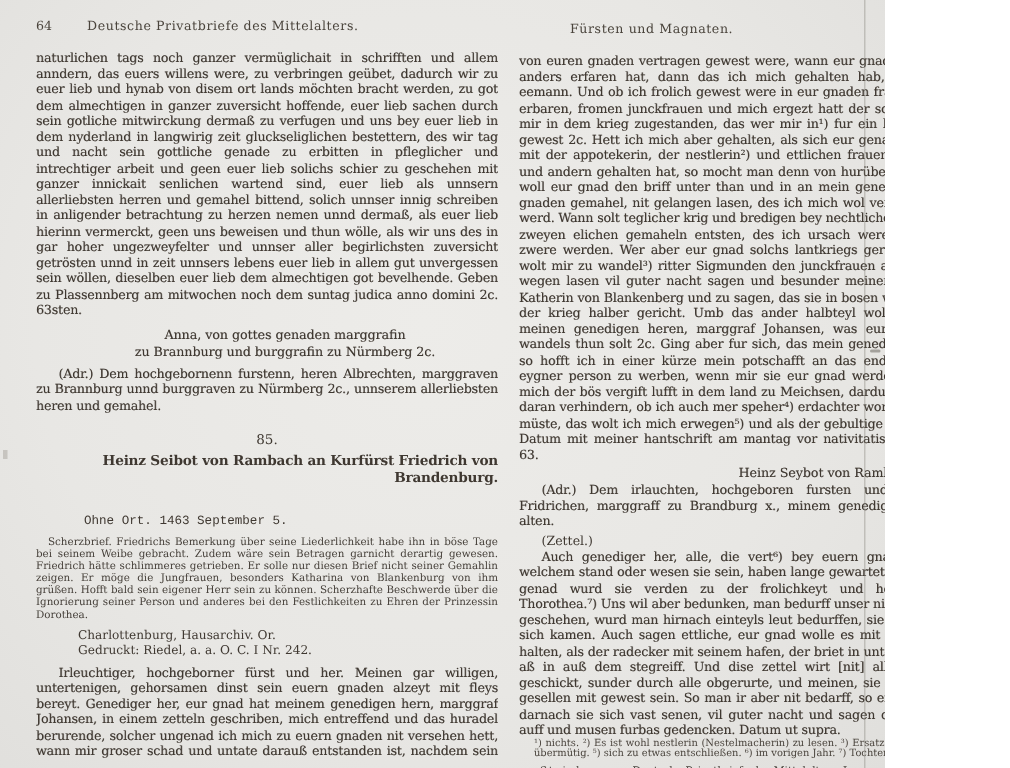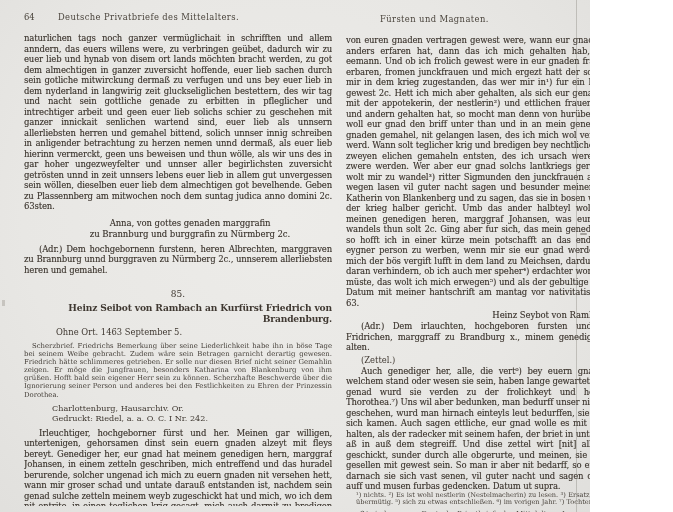--- a/index.html
+++ b/index.html
@@ -24,21 +24,21 @@
     font-size:8.4px; line-height:10.5px;
     text-align:justify; letter-spacing:-0.1px;
     text-shadow:0.25px 0 0 rgba(63,56,49,0.45);
   }
   .indent { text-indent:15px; }
 
   .sig-block { text-align:center; transform:translateX(12px); margin:6px 0 3px; font-size:8.4px; line-height:11.5px; text-shadow:0.25px 0 0 rgba(63,56,49,0.45); }
 
   .section-num { text-align:center; margin-top:14px; font-size:9px; }
   .section-title { text-align:right; font-weight:bold; font-size:9.1px; margin-top:3px; letter-spacing:-0.15px; }
-  .section-date { margin:3px 0 0 32px; font-size:8.4px; }
+  .section-date { margin:18px 0 0 32px; font-size:8.4px;font-family:Liberation Mono, monospace; }
 
   .abstract { font-size:6.9px; line-height:8.1px; text-align:justify; margin-top:5px; text-indent:8px; color:#46403a; }
   .source-block { margin:4px 0 0 28px; font-size:8.1px; line-height:10px; }
 
   .letter { margin-top:5px; }
 
   .sig-right { text-align:right; padding-right:48px; font-size:8.4px; margin:2px 0 1px; text-shadow:0.25px 0 0 rgba(63,56,49,0.45); }
   .zettel-label { margin:2px 0 1px 15px; font-size:8.4px; }
 
   .footnote-block { margin-top:auto; }

